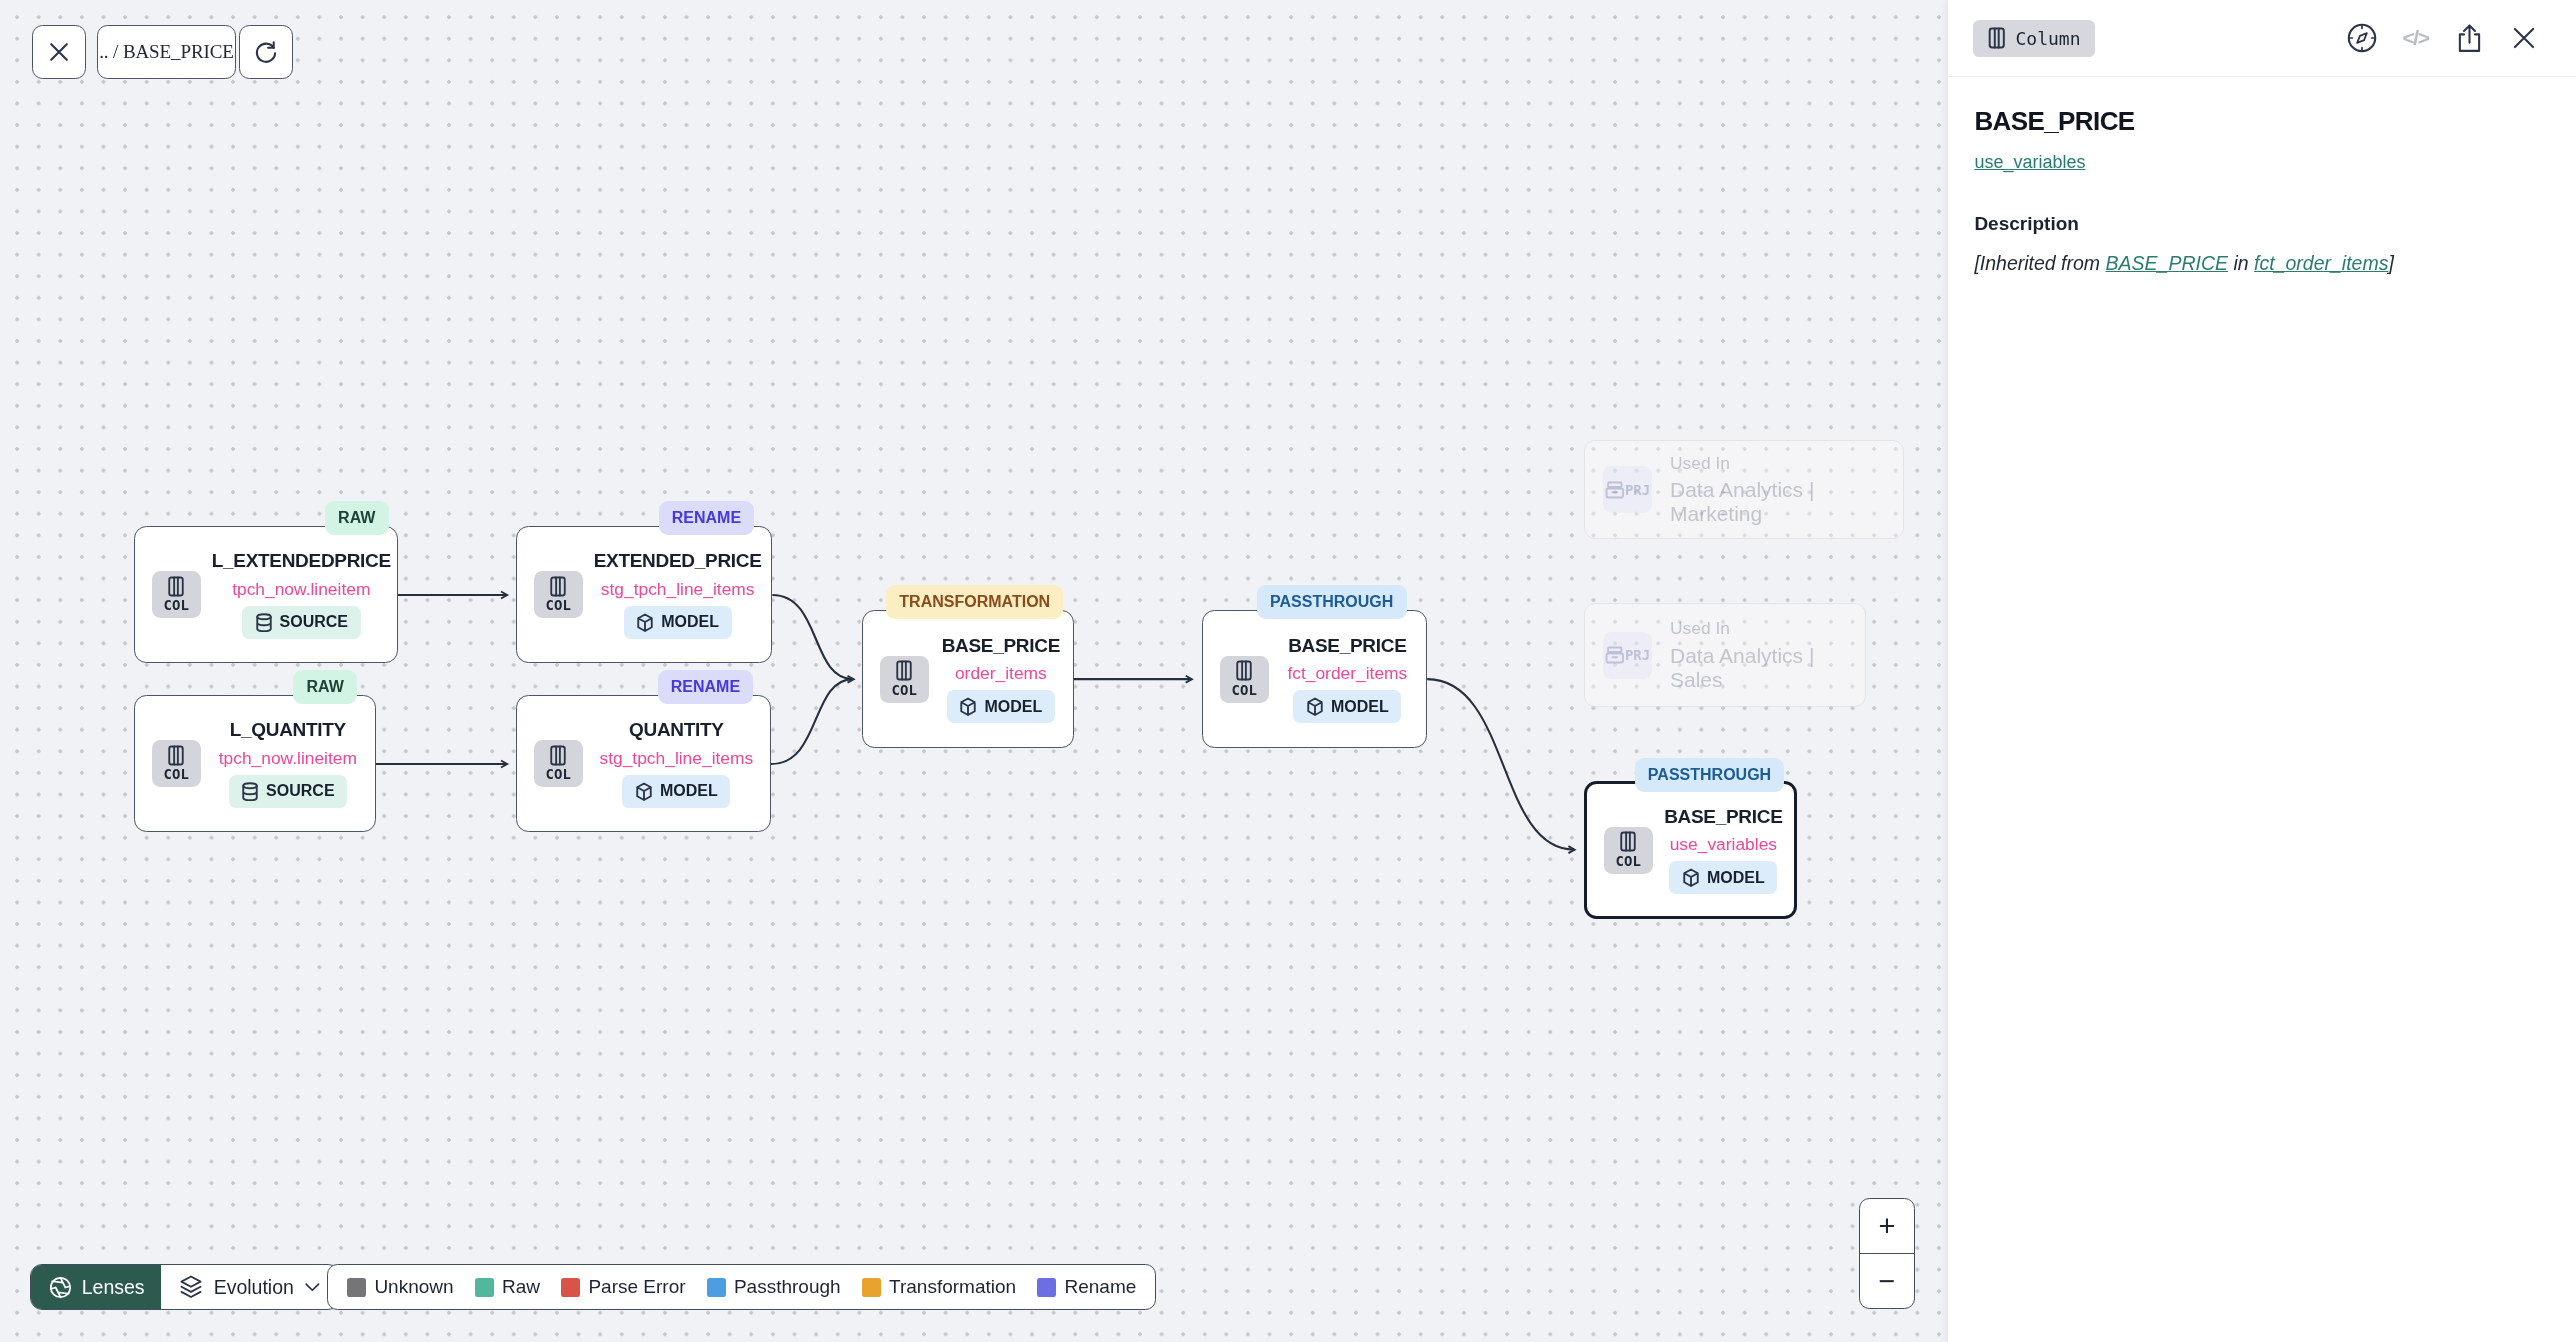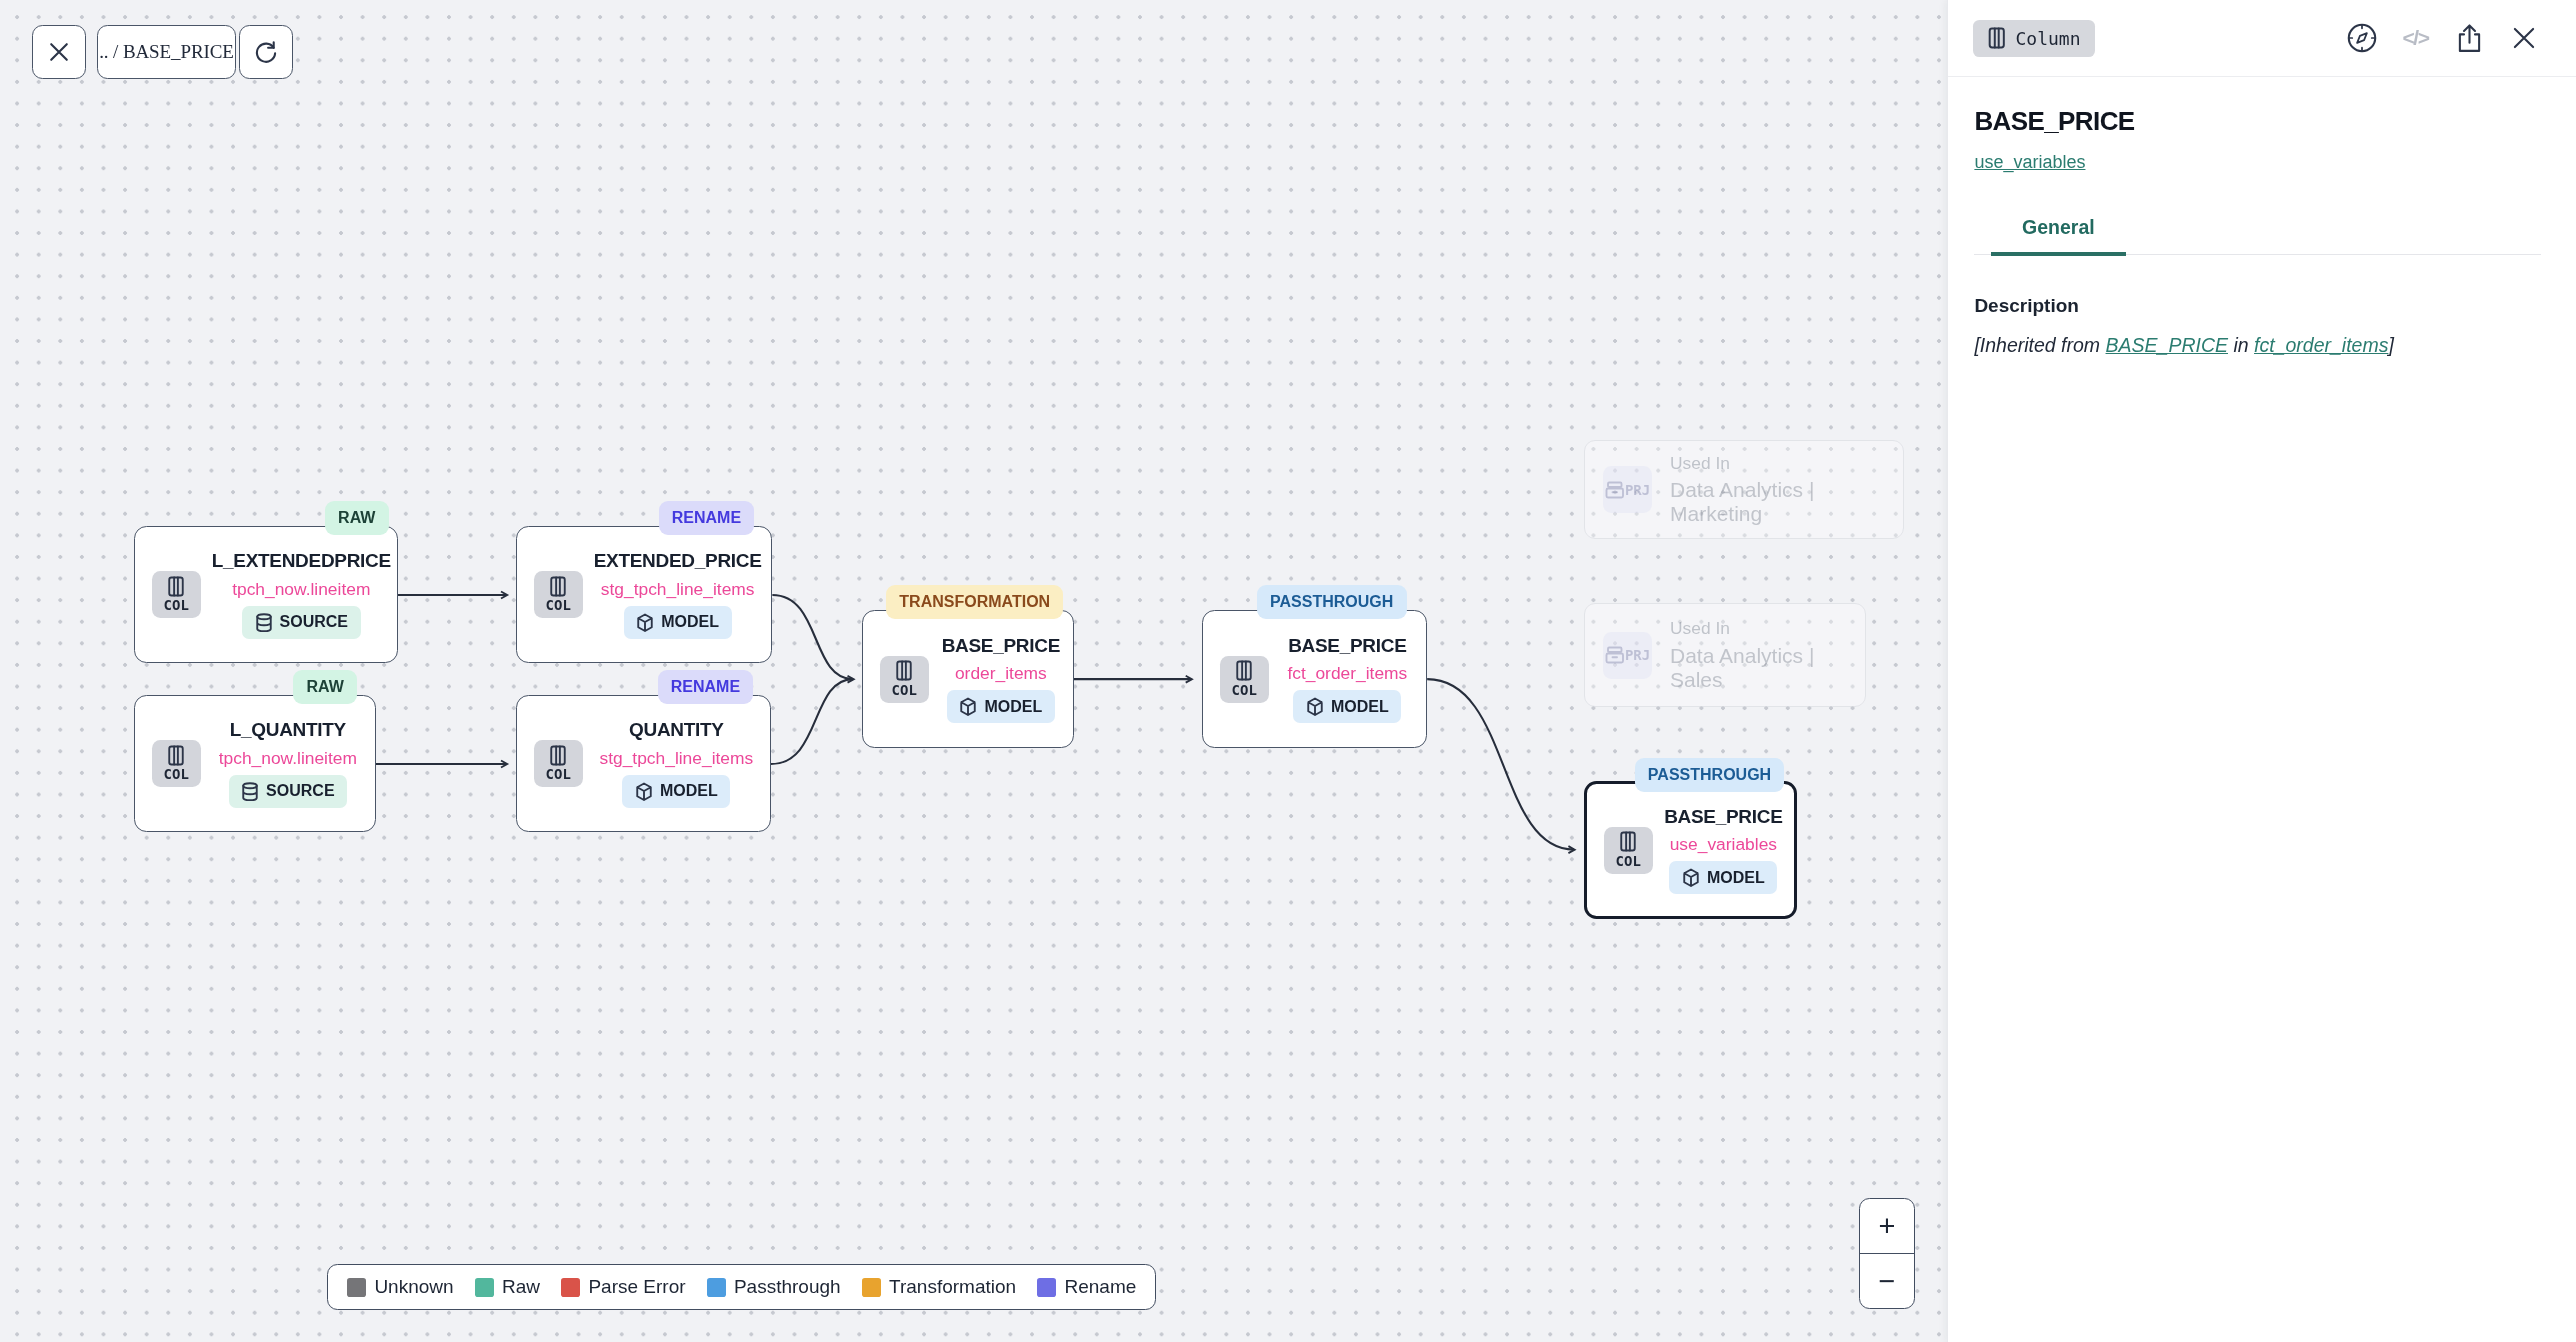--- a/index.html
+++ b/index.html
@@ -336,20 +336,40 @@
             <path class="stroke-ic thin faded" d="M10 15 H16"></path>
           </svg>
         <span class="ktxt">PRJ</span>
       </div>
       <div class="ubody">
         <div class="ulabel">Used In</div>
         <div class="uname">Data Analytics | Sales</div>
       </div>
     </div>
 
+    <div class="lensctl">
+      <div class="lensseg">
+        <svg width="25" height="25" viewBox="0 0 36 36">
+          <circle class="stroke-ic white thin" cx="18" cy="18" r="14"></circle>
+          <path class="stroke-ic white thin" d="M18 4 L25 18 M25 18 L32 16 M18 32 L11 18 M11 18 L4 20 M6 9 L21 11 M30 27 L15 25"></path>
+        </svg>
+        <span>Lenses</span>
+      </div>
+      <div class="evoseg">
+        <svg width="24" height="25" viewBox="0 0 32 34">
+          <path class="stroke-ic thin" d="M16 2 L29 9 L16 16 L3 9 Z"></path>
+          <path class="stroke-ic thin" d="M3 16 L16 23 L29 16"></path>
+          <path class="stroke-ic thin" d="M3 23 L16 30 L29 23"></path>
+        </svg>
+        <span>Evolution</span>
+        <svg width="16.7" height="11" viewBox="0 0 24 16">
+            <path class="stroke-ic thin" d="M3 3 L12 12 L21 3"></path>
+          </svg>
+      </div>
+    </div>
 
     <div class="legend">
       <div class="legitem">
           <span class="sw" style="background: rgb(117, 117, 120);"></span>
           <span>Unknown</span>
         </div>
       <div class="legitem">
           <span class="sw" style="background: rgb(82, 183, 157);"></span>
           <span>Raw</span>
         </div>
@@ -408,22 +428,19 @@
               <path class="stroke-ic" d="M7 7 L33 33 M33 7 L7 33"></path>
             </svg>
         </div>
       </div>
     </div>
 
     <div class="pbody">
       <h1 class="ptitle">BASE_PRICE</h1>
       <a class="plink">use_variables</a>
 
-      <div class="tabs">
-        <span class="tab">General</span>
-      </div>
 
       <div class="dheading">Description</div>
       <p class="dinherit"><span>[Inherited from </span><a class="ilink">BASE_PRICE</a><span> in </span><a class="ilink">fct_order_items</a><span>]</span></p>
     </div>
   </div>
 </div>
 
 
 </body></html>

